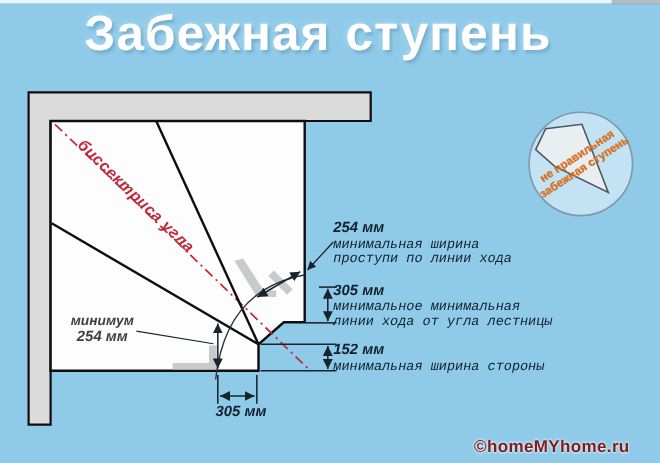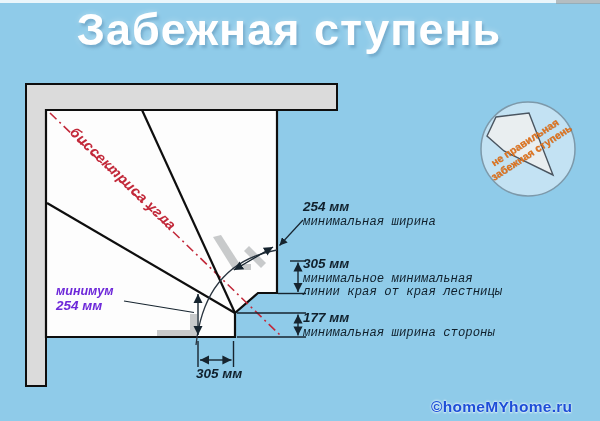--- a/index.html
+++ b/index.html
@@ -23,38 +23,38 @@
     font-size:14.5px;font-style:italic;font-weight:bold;letter-spacing:.5px;
     color:#c2293a;white-space:nowrap;
   }
   .ann{position:absolute;color:#10202c;font-style:italic;white-space:nowrap;}
   .ann .num{font-size:13.5px;font-weight:bold;margin-bottom:2px;}
   .ann .desc{font-size:12.3px;line-height:12.8px;font-family:Liberation Mono, monospace;}
   .ann1{left:303px;top:199px;}
   .ann2{left:303px;top:256px;}
   .ann3{left:303px;top:310px;}
   .min-label{
-    position:absolute;left:56px;top:285px;width:74px;text-align:left;
-    color:#6d28d9;font-style:italic;font-weight:bold;
+    position:absolute;left:56px;top:285px;width:74px;text-align:center;
+    color:#404040;font-style:italic;font-weight:bold;
   }
   .min-label .l1{font-size:12.5px;line-height:13px;}
   .min-label .l2{font-size:13.5px;line-height:15px;}
   .bottom-dim{
     position:absolute;left:196px;top:366px;
     font-size:13.5px;font-weight:bold;font-style:italic;color:#10202c;white-space:nowrap;
   }
   .badge-text{
     position:absolute;left:466px;top:136px;width:124px;
     transform:rotate(-33deg);text-align:center;
     font-size:10.5px;font-weight:bold;line-height:11.5px;color:#e0731d;
     text-shadow:.5px .5px 0 rgba(160,77,16,.55);white-space:nowrap;
   }
   .watermark{
     position:absolute;left:431px;top:398px;
-    font-size:15.5px;font-weight:bold;color:#1d4ed8;letter-spacing:.3px;
+    font-size:15.5px;font-weight:bold;color:#7f1d1d;letter-spacing:.3px;
     text-shadow:0 1px 2px rgba(255,255,255,.9),0 -1px 2px rgba(255,255,255,.7);
     white-space:nowrap;
   }
 </style>
 </head>
 <body>
 
 <div class="stage">
 
   <div class="topstrip"></div>
@@ -119,30 +119,31 @@
       <circle cx="528" cy="149" r="47" fill="#c3e2f3" stroke="#7d99aa" stroke-width="1.5"></circle>
       <polygon points="496,117 529,113 553,175 504,151 487,136" fill="rgba(240,240,238,0.85)" stroke="#4a5560" stroke-width="1.4"></polygon>
     </g>
   </svg>
 
   <div class="bisector-label">биссектриса угла</div>
 
   <div class="ann ann1">
     <div class="num">254 мм</div>
     <div class="desc">минимальная ширина</div>
+    <div class="desc">проступи по линии хода</div>
   </div>
 
   <div class="ann ann2">
     <div class="num">305 мм</div>
     <div class="desc">минимальное минимальная</div>
-    <div class="desc">линии края от края лестницы</div>
+    <div class="desc">линии хода от угла лестницы</div>
   </div>
 
   <div class="ann ann3">
-    <div class="num">177 мм</div>
+    <div class="num">152 мм</div>
     <div class="desc">минимальная ширина стороны</div>
   </div>
 
   <div class="min-label">
     <div class="l1">минимум</div>
     <div class="l2">254 мм</div>
   </div>
 
   <div class="bottom-dim">305 мм</div>
 

